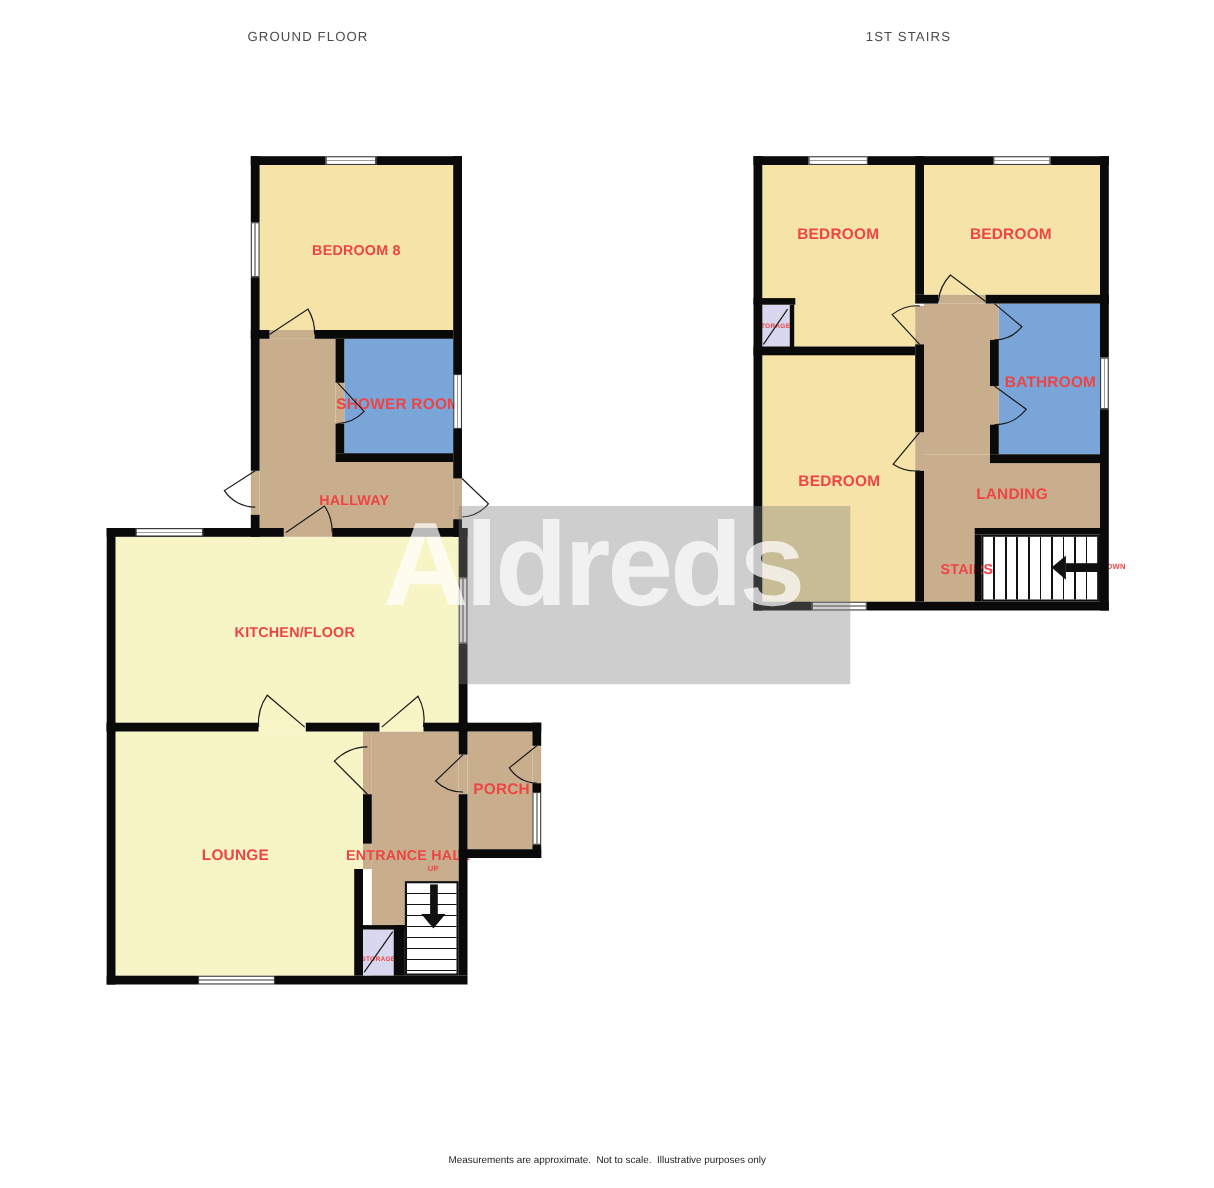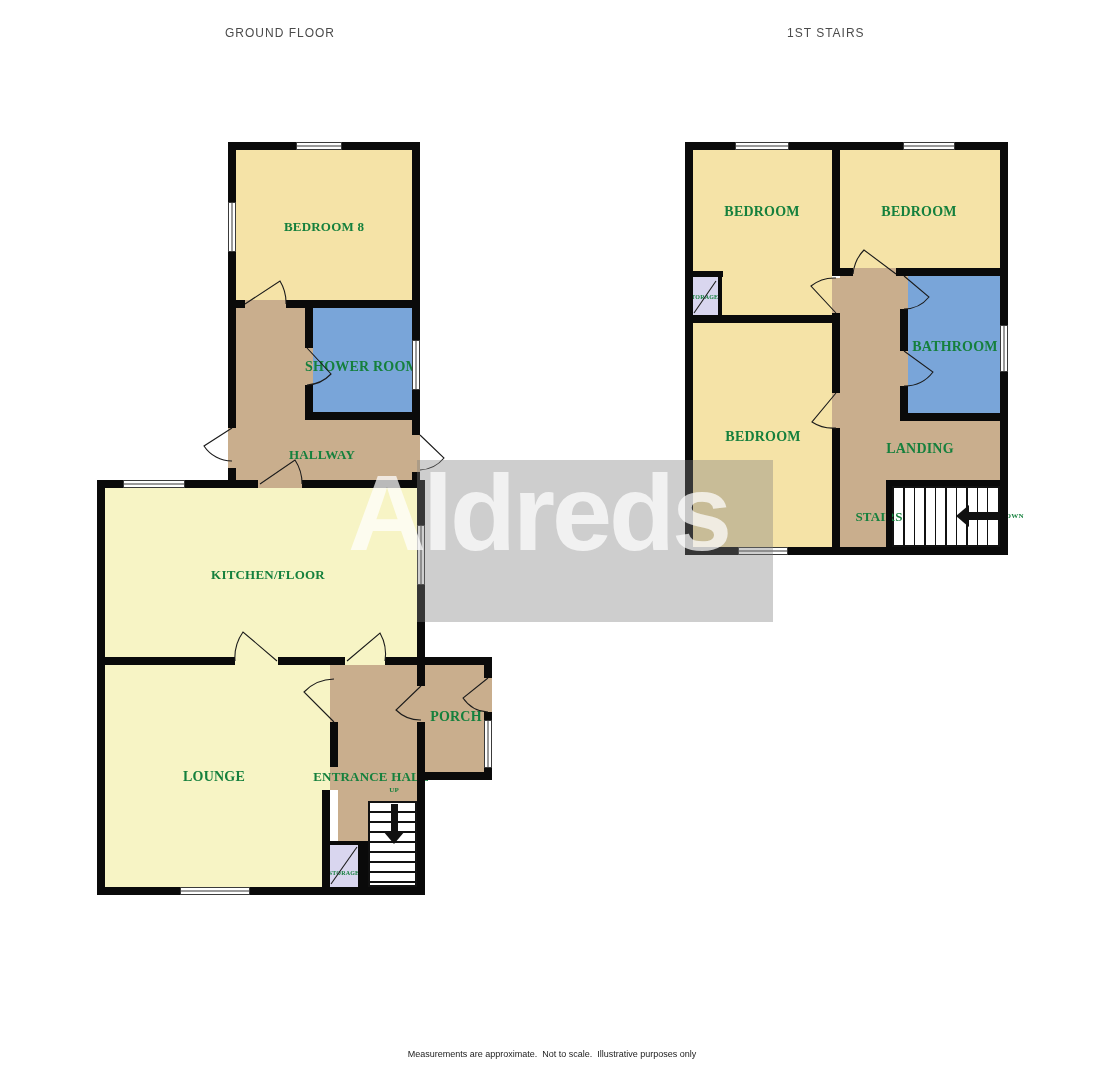--- a/index.html
+++ b/index.html
@@ -12,21 +12,21 @@
   #plans div{position:absolute;}
   .room{z-index:1;}
   .gap{z-index:2;}
   .stairs{z-index:2;box-sizing:border-box;border:2px solid #111;background:#fff;}
   .treads-h{background-image:repeating-linear-gradient(to bottom,#ffffff 0 8.5px,#111111 8.5px 10px);}
   .treads-v{background-image:repeating-linear-gradient(to right,#ffffff 0 9px,#111111 9px 10.5px);}
   .arrow-tail{background:#111;z-index:3;}
   .arrow-head{width:0;height:0;z-index:3;}
   .ah-down{border-left:11px solid transparent;border-right:11px solid transparent;border-top:13px solid #111;}
   .ah-left{border-top:11px solid transparent;border-bottom:11px solid transparent;border-right:13px solid #111;}
-  .rlabel{transform:translate(-50%,-50%);font-weight:bold;color:#15803d;white-space:nowrap;z-index:4;letter-spacing:0.2px;font-family:Liberation Serif, serif;}
+  .rlabel{transform:translate(-50%,-50%);font-weight:bold;color:#ef4444;white-space:nowrap;z-index:4;letter-spacing:0.2px;}
   .wall{background:#0a0a0a;z-index:5;}
   .win{box-sizing:border-box;border:1px solid #3a3a3a;z-index:6;}
   .win-h{background:linear-gradient(to bottom,#ffffff 0 38%,#9a9a9a 38% 62%,#ffffff 62% 100%);}
   .win-v{background:linear-gradient(to right,#ffffff 0 38%,#9a9a9a 38% 62%,#ffffff 62% 100%);}
   #door-svg{position:absolute;left:0;top:0;z-index:6;pointer-events:none;}
   #door-svg path{fill:none;stroke:#1b1b1b;stroke-width:1.1;}
   .wm-box{position:absolute;left:417px;top:460px;width:356px;height:162px;background:rgba(125,125,125,0.38);z-index:8;}
   .wm-brand{position:absolute;left:348px;top:462px;font-size:108px;font-weight:bold;letter-spacing:-3px;line-height:0.95;
             color:rgba(255,255,255,0.72);z-index:9;white-space:nowrap;}
   .wm-tag{position:absolute;left:530px;top:578px;font-size:32px;letter-spacing:2px;color:rgba(255,255,255,0.80);z-index:9;white-space:nowrap;}

